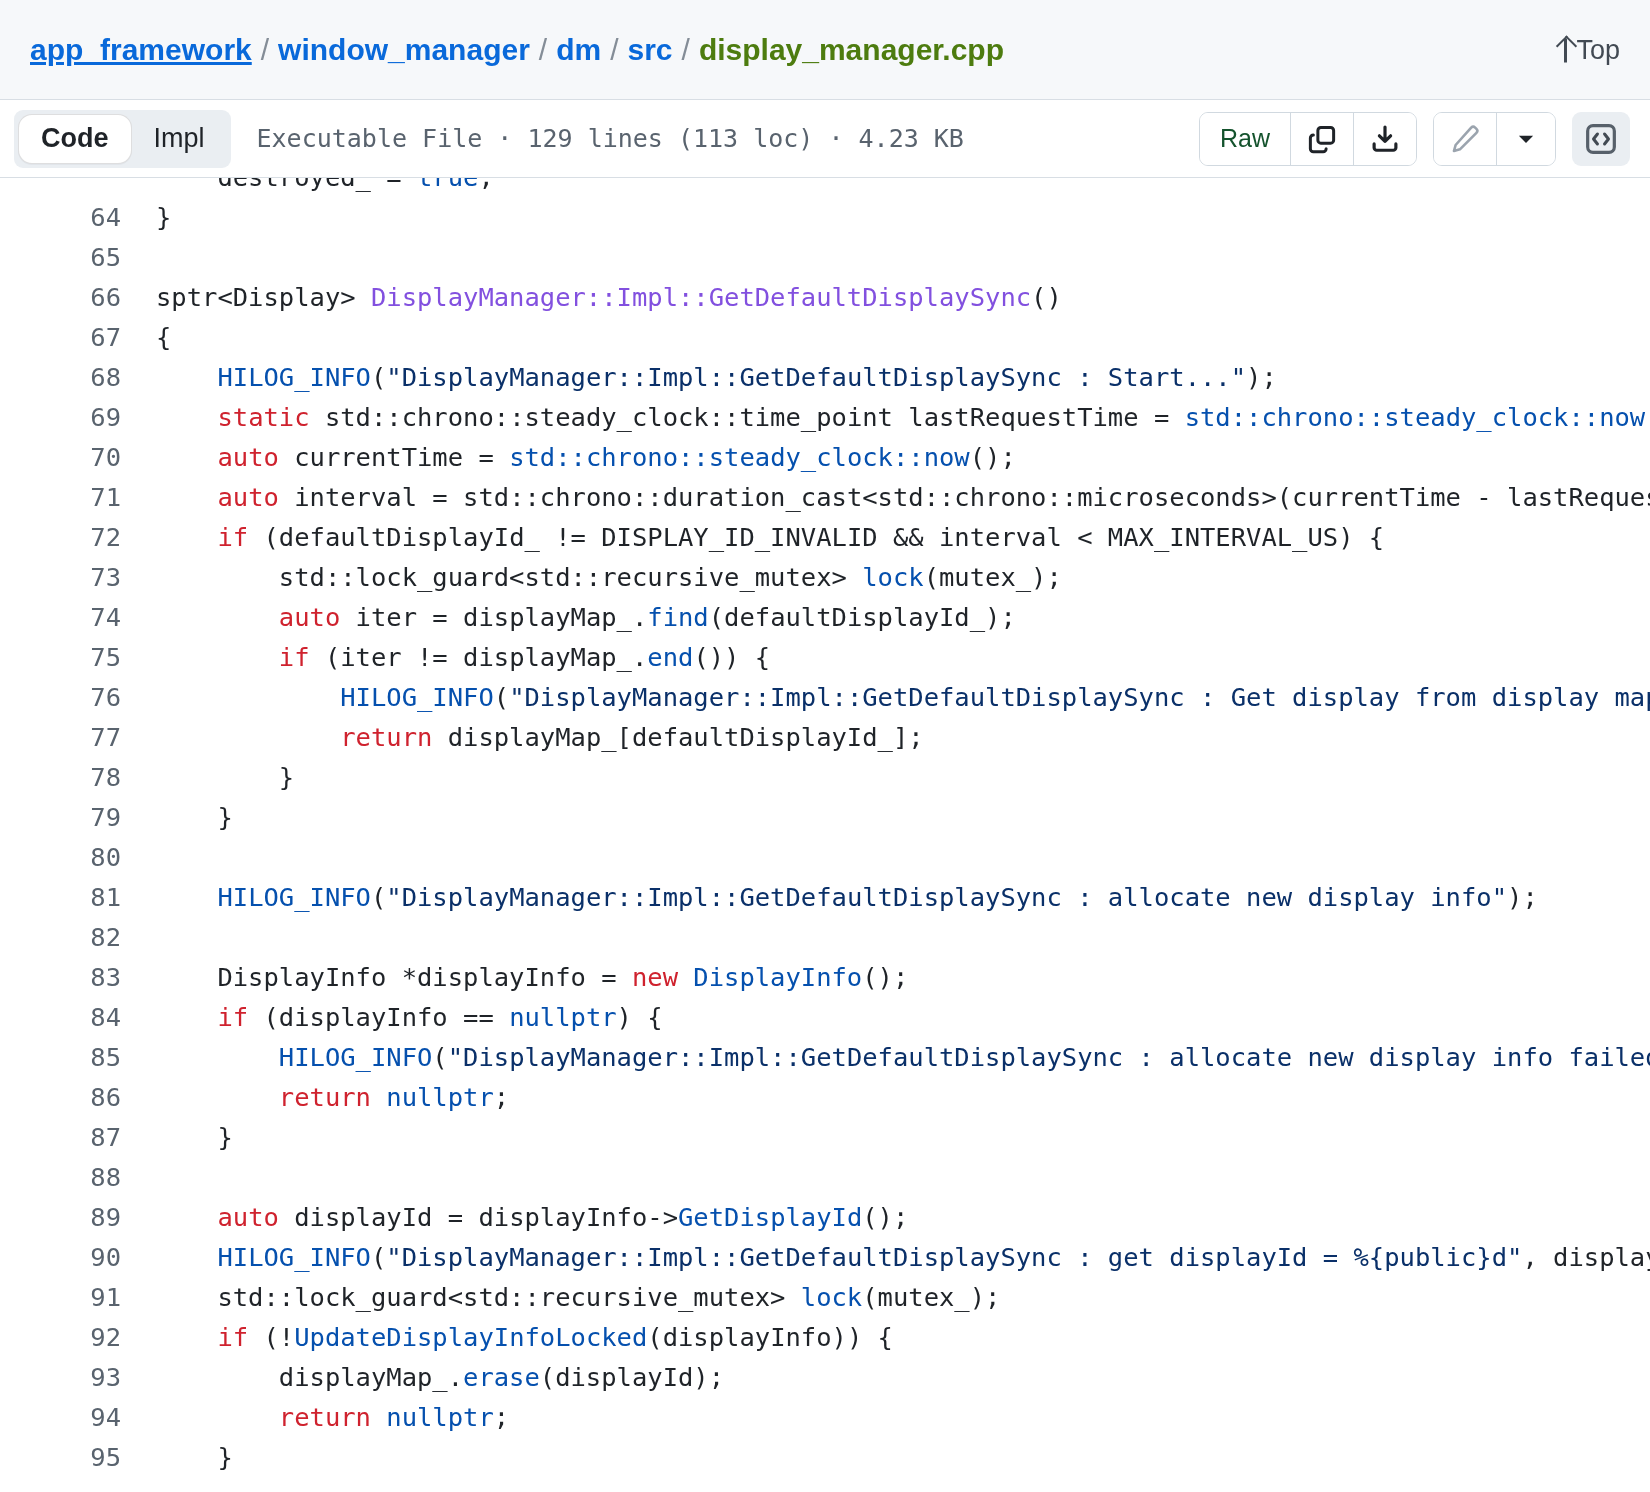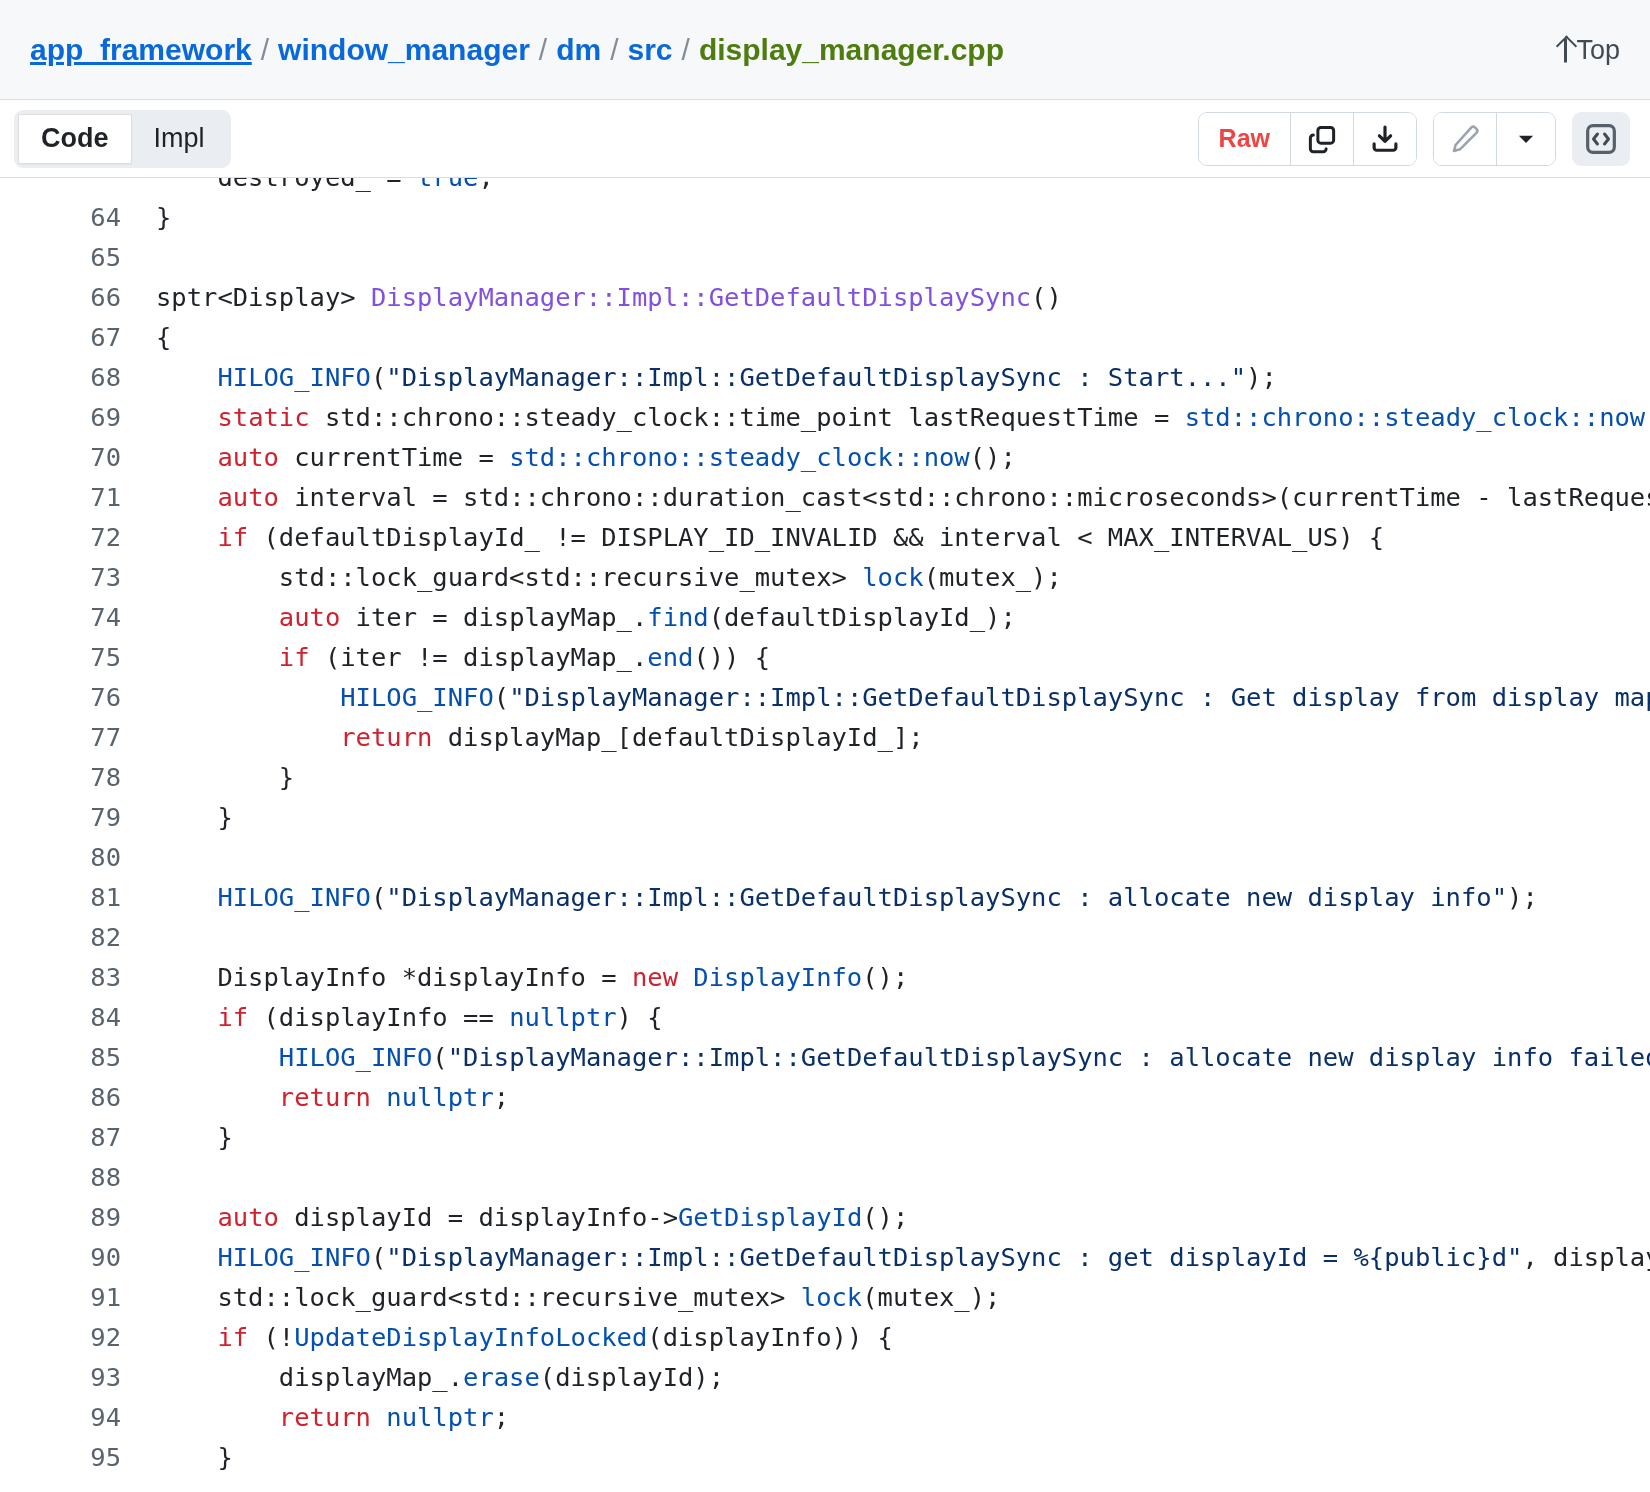--- a/index.html
+++ b/index.html
@@ -95,21 +95,21 @@
     padding: 4px;
     height: 58px;
     align-items: center;
   }
   #view-switch .seg {
     font-size: 27px;
     color: #1f2328;
     padding: 0 22px;
     height: 50px;
     display: flex; align-items: center;
-    border-radius: 2px;
+    border-radius: 14px;
     cursor: pointer;
     font-weight: 400;
   }
   #view-switch .seg.active {
     background: #ffffff;
     font-weight: 700;
     border: 1px solid rgba(31,35,40,0.15);
     box-shadow: 0 1px 0 rgba(31,35,40,0.04);
   }
   #file-meta {
@@ -138,23 +138,22 @@
   }
   .btn-group > .tb-btn + .tb-btn { border-left: 1px solid #d1d9e0; }
   .tb-btn {
     display: flex;
     align-items: center;
     justify-content: center;
     padding: 0 16px;
     min-width: 54px;
     cursor: pointer;
     background: #ffffff;
-    color: #ef4444;
+    color: #14532d;
     font-size: 25px;
-    font-weight: bold;
   }
   .tb-btn.raw { padding: 0 20px; }
   .tb-btn svg { display: block; }
   #code-view-btn {
     height: 54px; width: 58px;
     border-radius: 9px;
     background: #eaeef2;
     display: flex; align-items: center; justify-content: center;
     cursor: pointer;
   }
@@ -228,20 +227,21 @@
   </div>
 </div>
 
 <div id="file-toolbar">
 
   <div id="view-switch">
     <div class="seg active">Code</div>
     <div class="seg">Impl</div>
   </div>
 
+  <div id="file-meta">Executable File · 129 lines (113 loc) · 4.23 KB</div>
 
   <div id="toolbar-right">
 
     <div class="btn-group">
       <div class="tb-btn raw">Raw</div>
 
       <div class="tb-btn">
         <svg width="30" height="30" viewBox="0 0 16 16" fill="none" aria-hidden="true">
           <rect x="5.8" y="1.8" width="8.4" height="8.4" rx="1.6" stroke="#1f2328" stroke-width="1.6"></rect>
           <path d="M10.2 13.2a1.6 1.6 0 0 1-1.6 1.6H3.4a1.6 1.6 0 0 1-1.6-1.6V7.4a1.6 1.6 0 0 1 1.6-1.6" stroke="#1f2328" stroke-width="1.6" stroke-linecap="round"></path>

